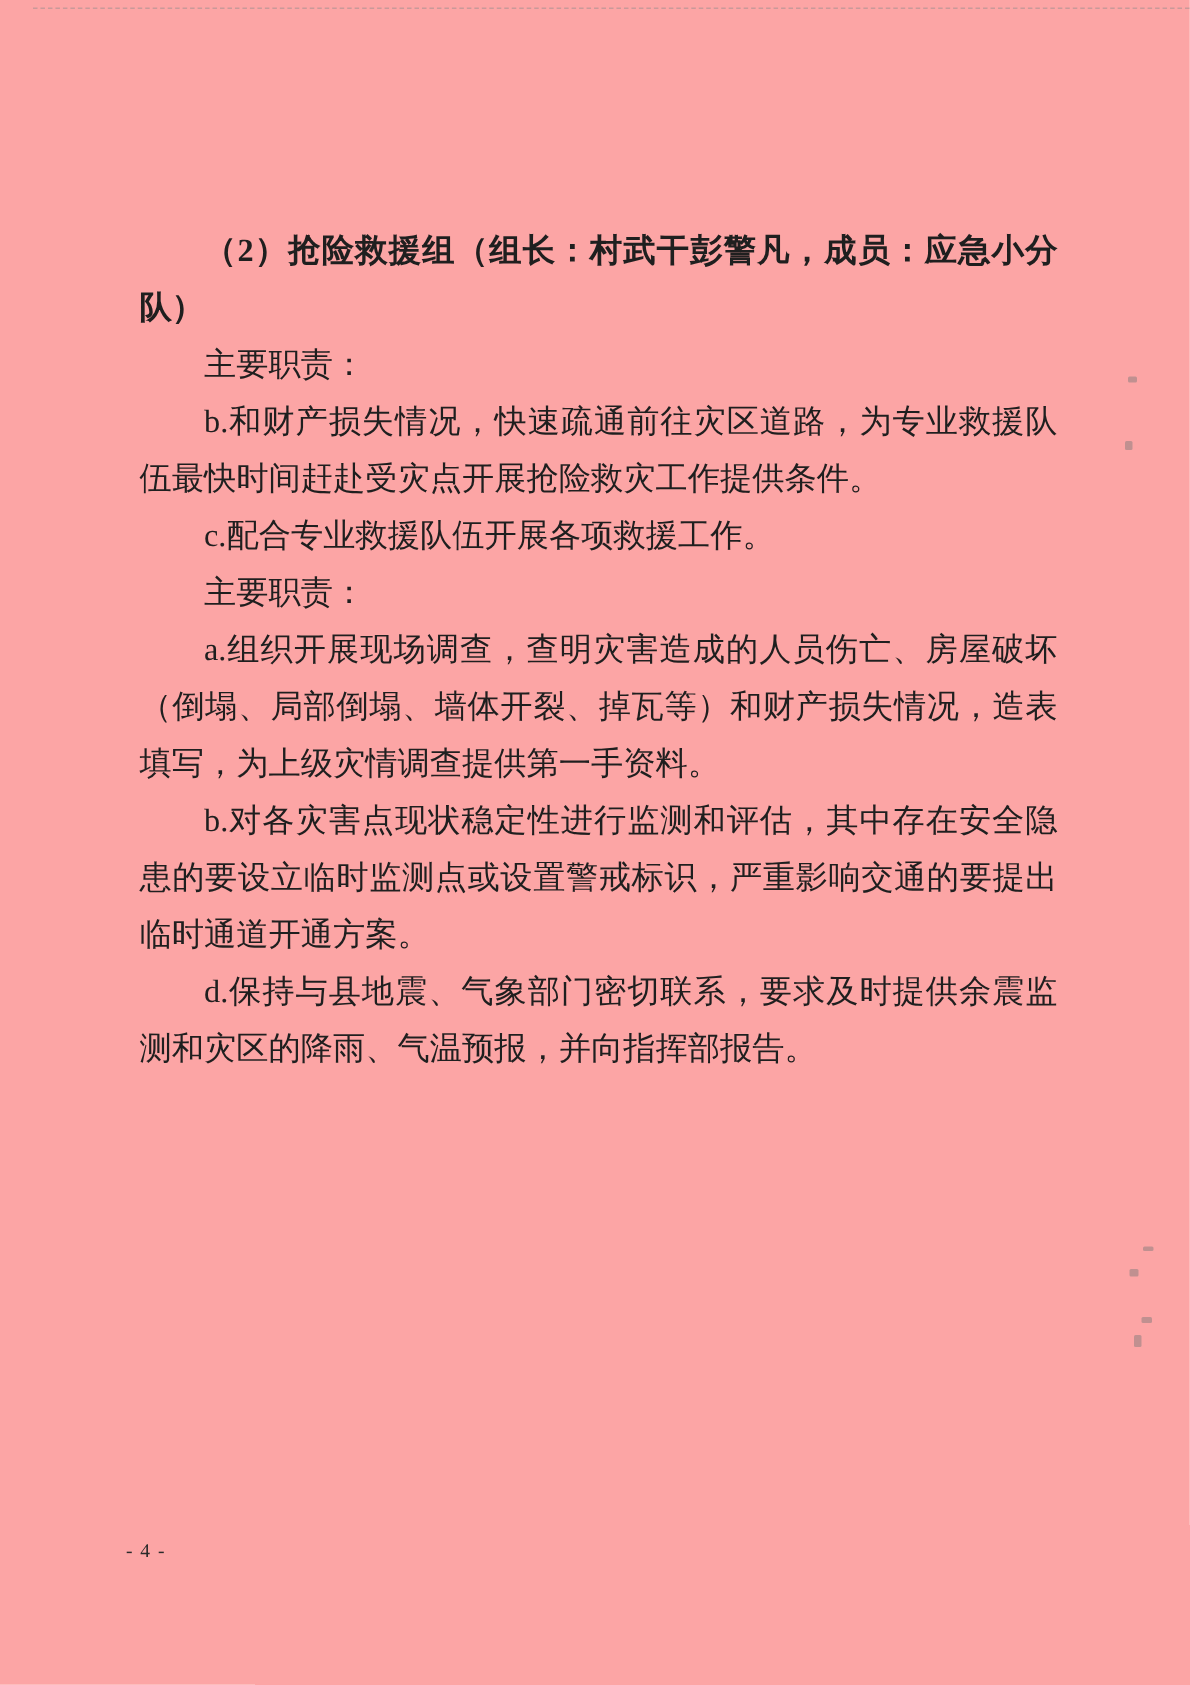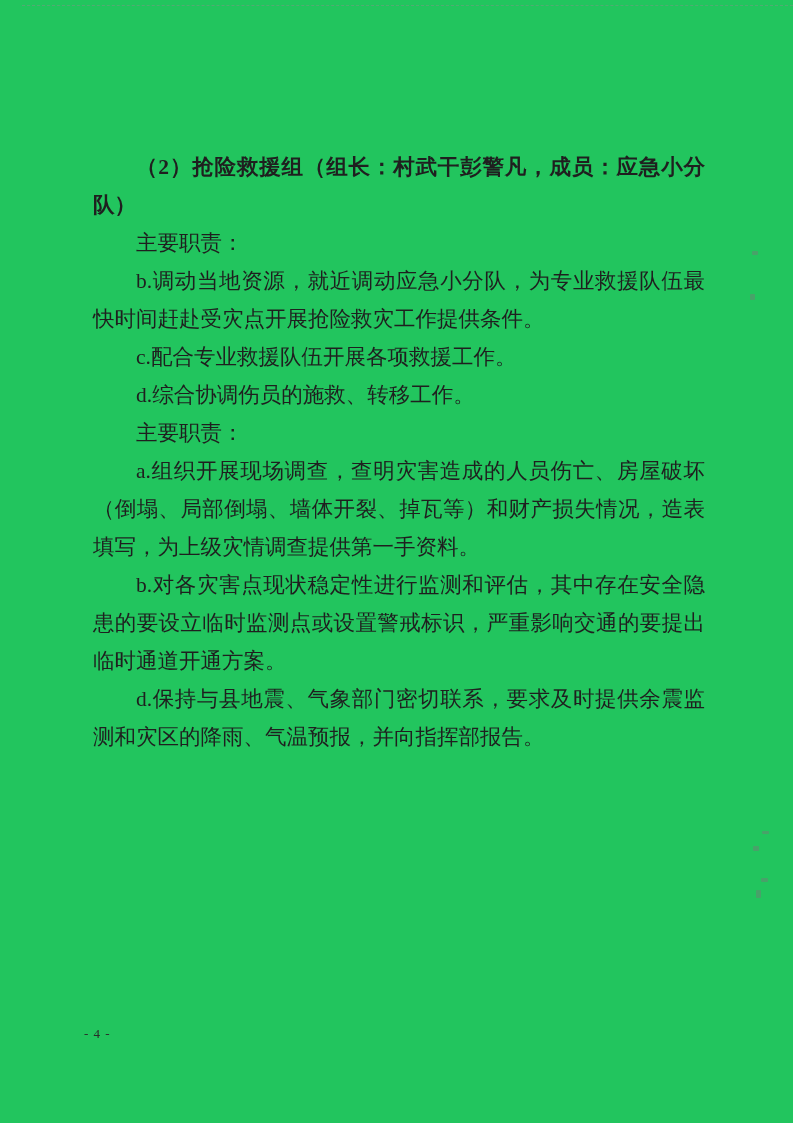--- a/index.html
+++ b/index.html
@@ -10,21 +10,21 @@
     width: 793px;
     height: 1123px;
     position: relative;
     background: #ffffff;
     overflow: hidden;
     font-family: "Liberation Serif", serif;
   }
   .sheet {
     position: absolute;
     inset: 0;
-    background: #22c55e;
+    background: #fca5a5;
   }
   
   .scan-line-top {
     position: absolute;
     top: 5px;
     left: 22px;
     right: 0;
     height: 0;
     border-top: 1px dashed rgba(140,140,140,0.45);
   }
@@ -71,23 +71,22 @@
 </head>
 <body>
 
 <div class="sheet">
 
   <div class="scan-line-top"></div>
 
   <div class="textblock">
     <p class="heading">（2）抢险救援组（组长：村武干彭警凡，成员：应急小分队）</p>
     <p class="body">主要职责：</p>
-    <p class="body">b.调动当地资源，就近调动应急小分队，为专业救援队伍最快时间赶赴受灾点开展抢险救灾工作提供条件。</p>
+    <p class="body">b.和财产损失情况，快速疏通前往灾区道路，为专业救援队伍最快时间赶赴受灾点开展抢险救灾工作提供条件。</p>
     <p class="body">c.配合专业救援队伍开展各项救援工作。</p>
-    <p class="body">d.综合协调伤员的施救、转移工作。</p>
     <p class="body">主要职责：</p>
     <p class="body">a.组织开展现场调查，查明灾害造成的人员伤亡、房屋破坏（倒塌、局部倒塌、墙体开裂、掉瓦等）和财产损失情况，造表填写，为上级灾情调查提供第一手资料。</p>
     <p class="body">b.对各灾害点现状稳定性进行监测和评估，其中存在安全隐患的要设立临时监测点或设置警戒标识，严重影响交通的要提出临时通道开通方案。</p>
     <p class="body">d.保持与县地震、气象部门密切联系，要求及时提供余震监测和灾区的降雨、气温预报，并向指挥部报告。</p>
   </div>
 
   <div class="page-number">- 4 -</div>
 
   <div class="speck s1"></div>
   <div class="speck s2"></div>

